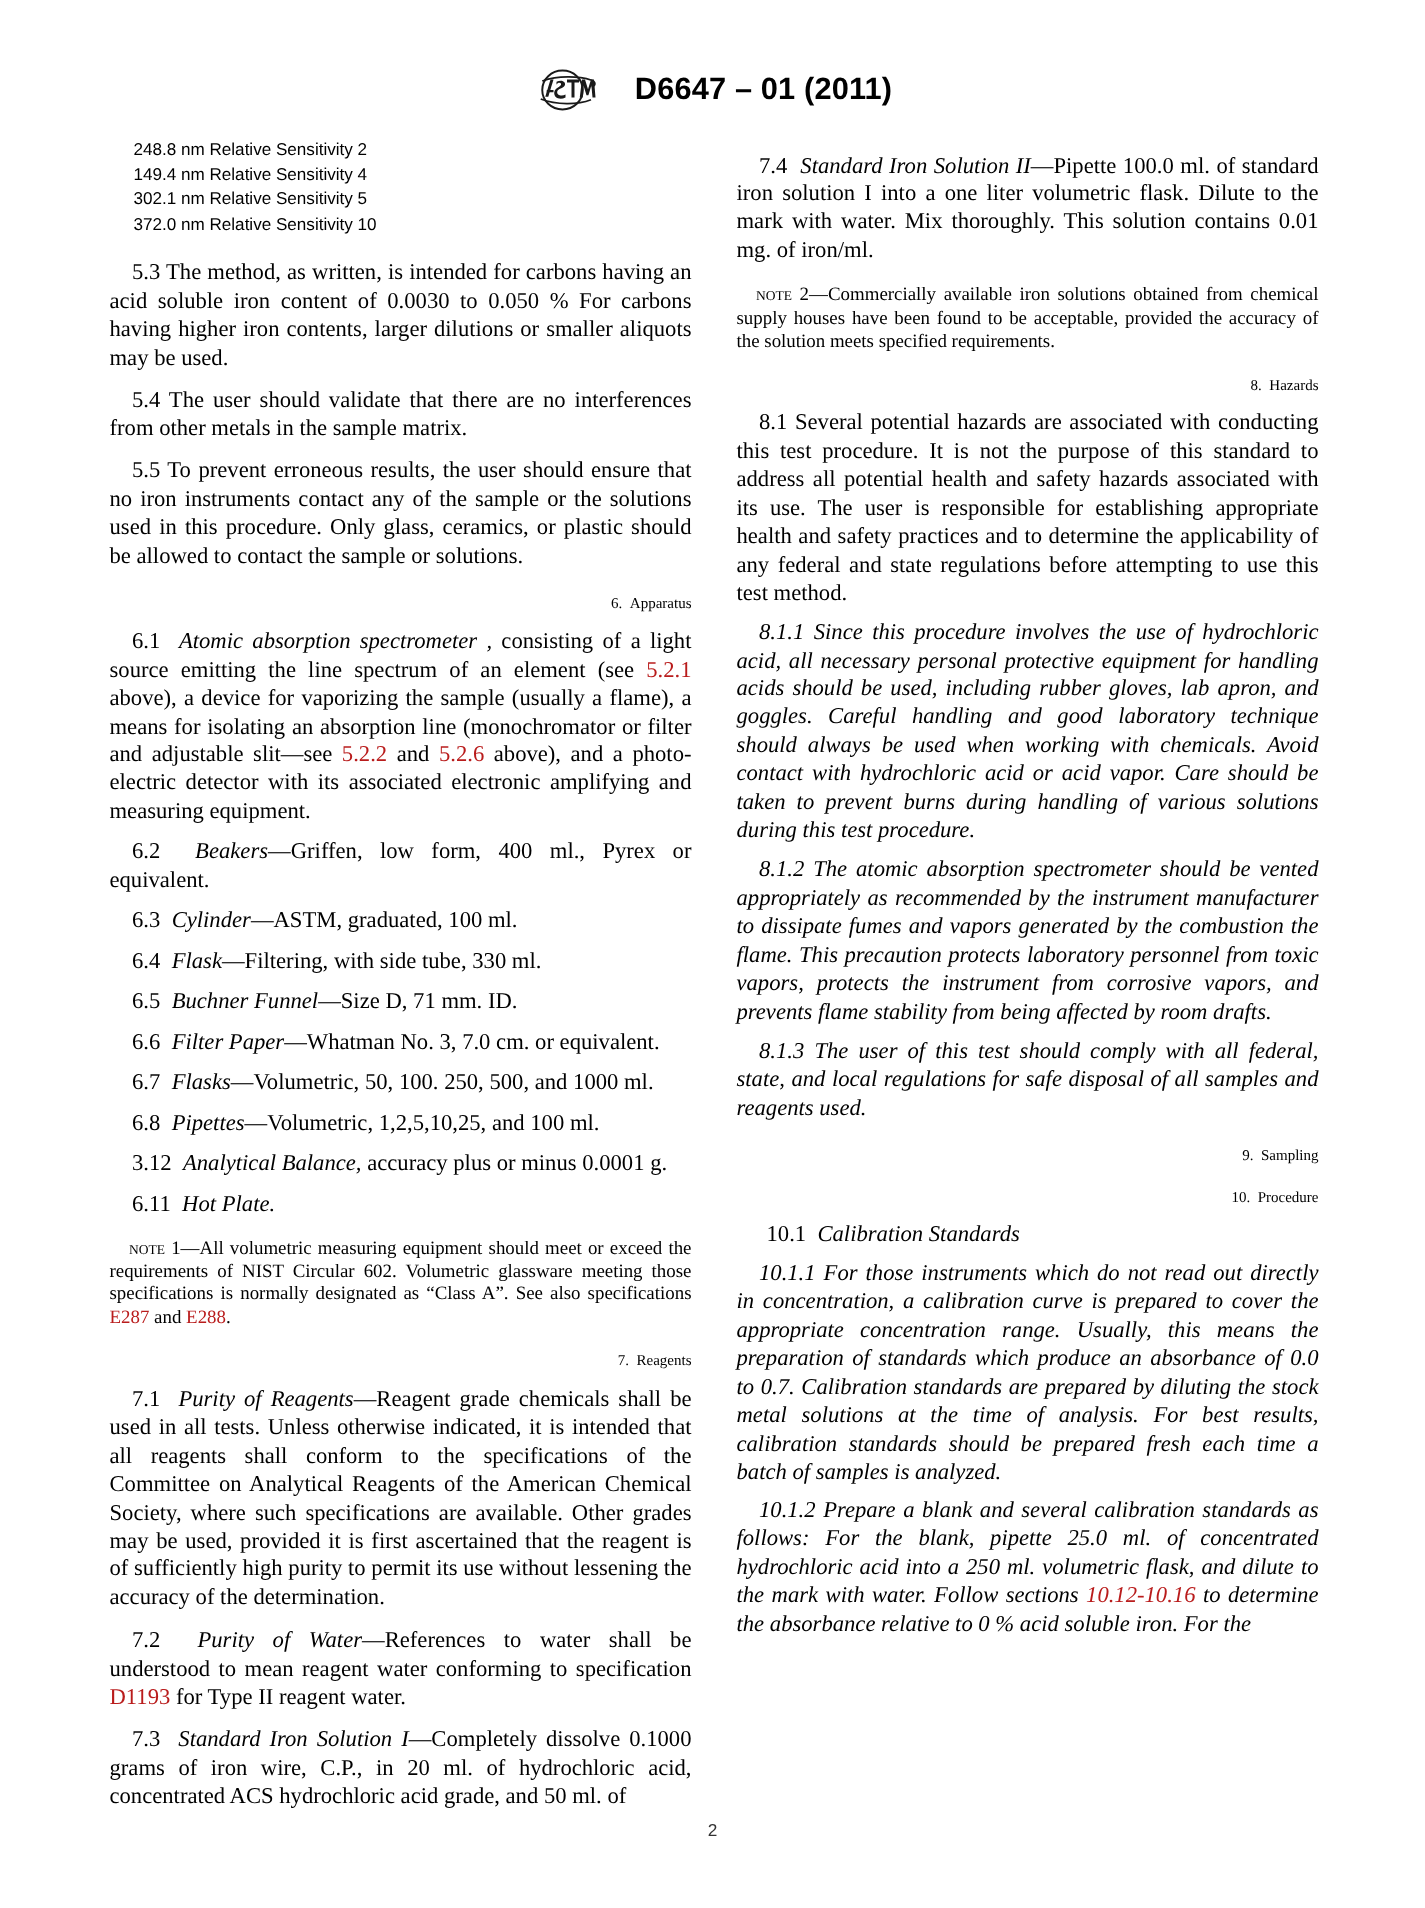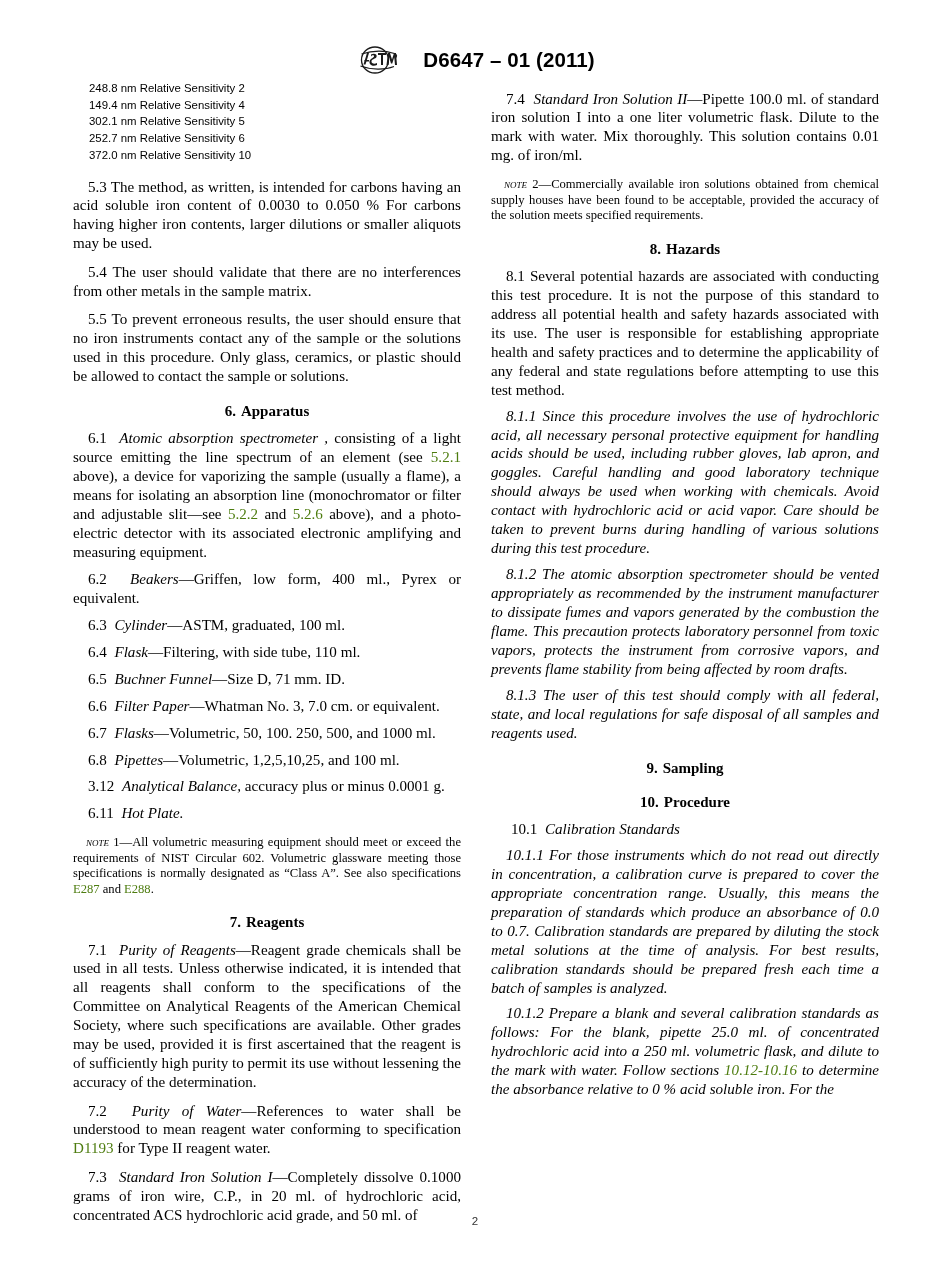--- a/index.html
+++ b/index.html
@@ -31,21 +31,21 @@
     font-family: "Liberation Sans", "DejaVu Sans", sans-serif;
     font-size: 20.5px;
     font-weight: bold;
     letter-spacing: 0.1px;
     white-space: nowrap;
   }
 
   
   .columns {
     position: absolute;
-    top: 80px;
+    top: 92px;
     left: 73px;
     width: 806px;
     height: 1100px;
     display: flex;
     gap: 30px;
   }
   .col { width: 389px; }
 
   
   p {
@@ -57,24 +57,24 @@
     -webkit-hyphens: none;
     hyphens: none;
   }
   .para { text-indent: 15px; margin-top: 9.5px; }
   .para.tight { margin-top: 7px; font-style: italic; }
   .para.first { margin-top: 0; }
   .para.listitem { margin-top: 8px; }
 
   h2 {
     margin: 16px 0 0 0;
-    font-size: 15px;
-    font-weight: bold;
+    font-size: 10px;
+    font-weight: normal;
     line-height: 1.2;
-    text-align: center;
+    text-align: right;
   }
   h2 .secnum { margin-right: 5px; }
 
   .sens-list {
     font-family: "Liberation Sans", "DejaVu Sans", sans-serif;
     font-size: 11.4px;
     line-height: 1.465;
     padding-left: 16px;
     margin: 0 0 0 0;
   }
@@ -83,26 +83,25 @@
   .note {
     margin: 12px 0 0 0;
     font-size: 12.6px;
     line-height: 1.225;
     text-align: justify;
     text-indent: 13px;
   }
   .note .smallcaps {
     font-variant: small-caps;
     text-transform: lowercase;
-    font-style: italic;
   }
   .note .smallcaps::first-letter { text-transform: uppercase; }
 
   i, .it { }
-  .ref { color: #4d7c0f; }
+  .ref { color: #b91c1c; }
 
   
   .page-number {
     position: absolute;
     top: 1215px;
     left: 0;
     width: 950px;
     text-align: center;
     font-family: "Liberation Sans", "DejaVu Sans", sans-serif;
     font-size: 11.5px;
@@ -131,39 +130,38 @@
 </div>
 
 <div class="columns">
 
   <div class="col">
 
     <div class="sens-list">
       <div>248.8 nm Relative Sensitivity 2</div>
       <div>149.4 nm Relative Sensitivity 4</div>
       <div>302.1 nm Relative Sensitivity 5</div>
-      <div>252.7 nm Relative Sensitivity 6</div>
       <div>372.0 nm Relative Sensitivity 10</div>
     </div>
 
     <p class="para" style="margin-top:14px">5.3  The method, as written, is intended for carbons having an acid soluble iron content of 0.0030 to 0.050 % For carbons having higher iron contents, larger dilutions or smaller aliquots may be used.</p>
     <p class="para">5.4  The user should validate that there are no interferences from other metals in the sample matrix.</p>
     <p class="para">5.5  To prevent erroneous results, the user should ensure that no iron instruments contact any of the sample or the solutions used in this procedure. Only glass, ceramics, or plastic should be allowed to contact the sample or solutions.</p>
 
     <h2>
       <span class="secnum">6.</span><span>Apparatus</span>
     </h2>
 
     <p class="para"><span>6.1</span>&nbsp; <i>Atomic absorption spectrometer ,</i><span> consisting of a light source emitting the line spectrum of an element (see </span><span class="ref">5.2.1</span><span> above), a device for vaporizing the sample (usually a flame), a means for isolating an absorption line (monochromator or filter and adjustable slit—see </span><span class="ref">5.2.2</span><span> and </span><span class="ref">5.2.6</span><span> above), and a photo-electric detector with its associated electronic amplifying and measuring equipment.</span></p>
 
     <p class="para listitem"><span>6.2</span>&nbsp; <i>Beakers</i><span>—Griffen, low form, 400 ml., Pyrex or equivalent.</span></p>
 
     <p class="para listitem"><span>6.3</span>&nbsp; <i>Cylinder</i><span>—ASTM, graduated, 100 ml.</span></p>
 
-    <p class="para listitem"><span>6.4</span>&nbsp; <i>Flask</i><span>—Filtering, with side tube, 110 ml.</span></p>
+    <p class="para listitem"><span>6.4</span>&nbsp; <i>Flask</i><span>—Filtering, with side tube, 330 ml.</span></p>
 
     <p class="para listitem"><span>6.5</span>&nbsp; <i>Buchner Funnel</i><span>—Size D, 71 mm. ID.</span></p>
 
     <p class="para listitem"><span>6.6</span>&nbsp; <i>Filter Paper</i><span>—Whatman No. 3, 7.0 cm. or equivalent.</span></p>
 
     <p class="para listitem"><span>6.7</span>&nbsp; <i>Flasks</i><span>—Volumetric, 50, 100. 250, 500, and 1000 ml.</span></p>
 
     <p class="para listitem"><span>6.8</span>&nbsp; <i>Pipettes</i><span>—Volumetric, 1,2,5,10,25, and 100 ml.</span></p>
 
 

